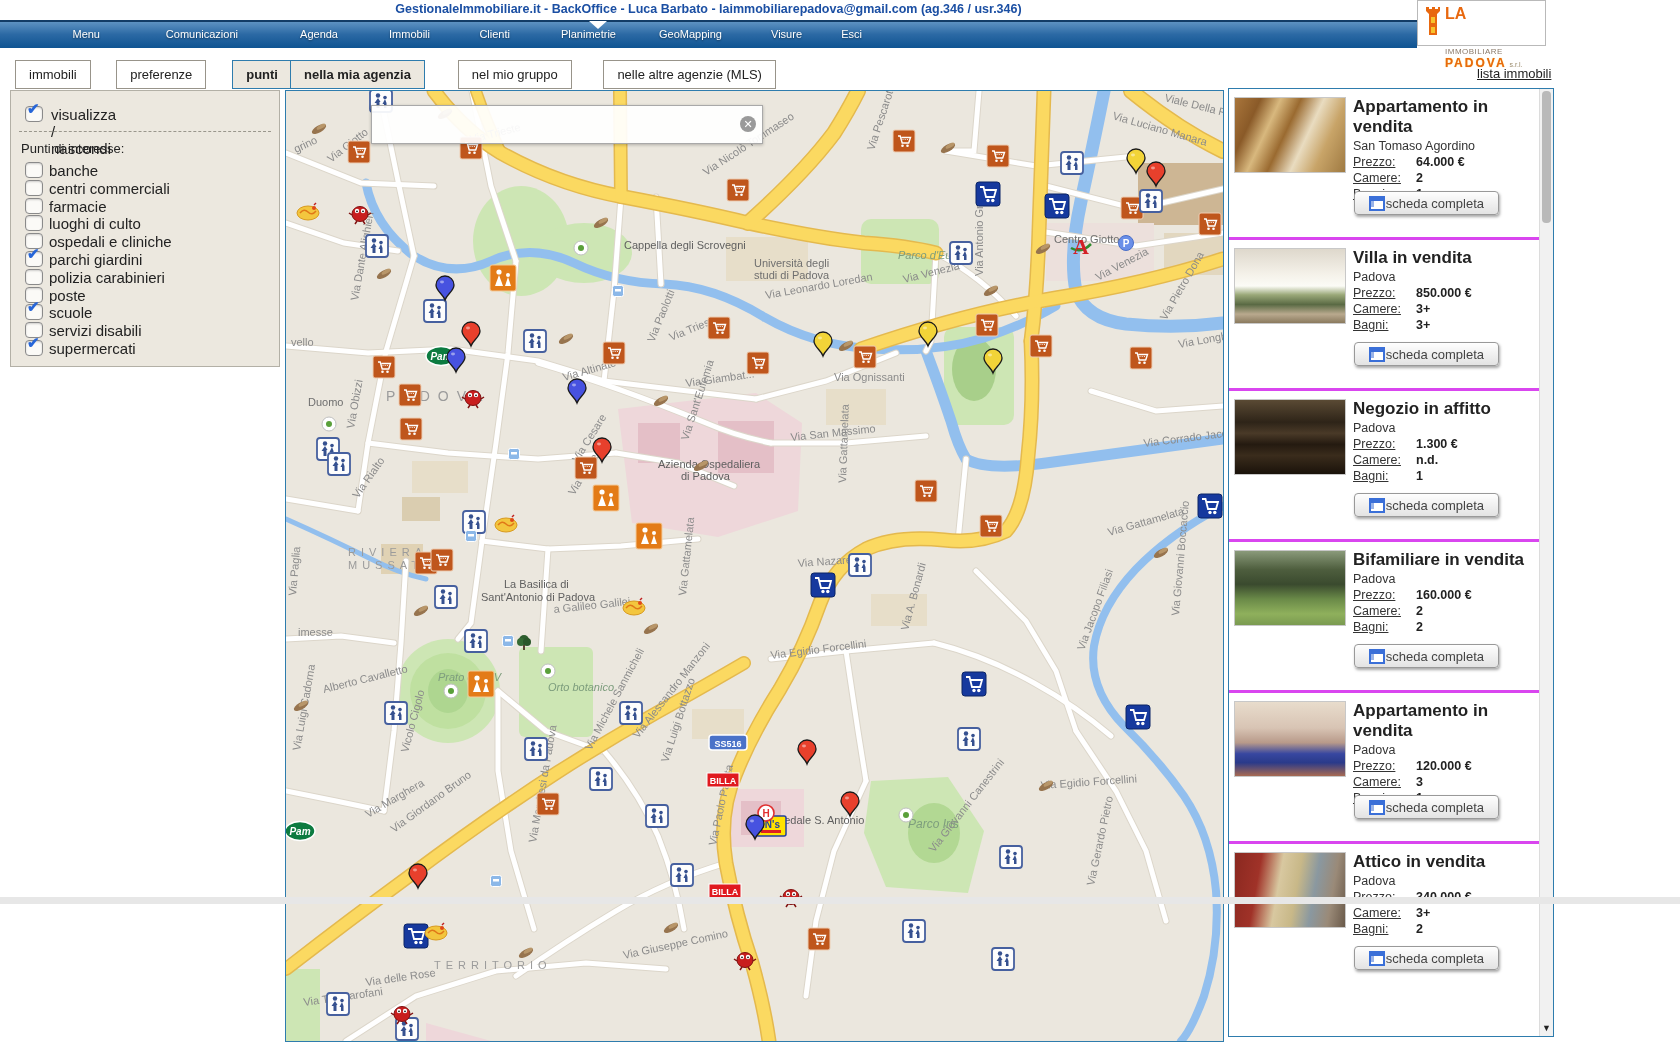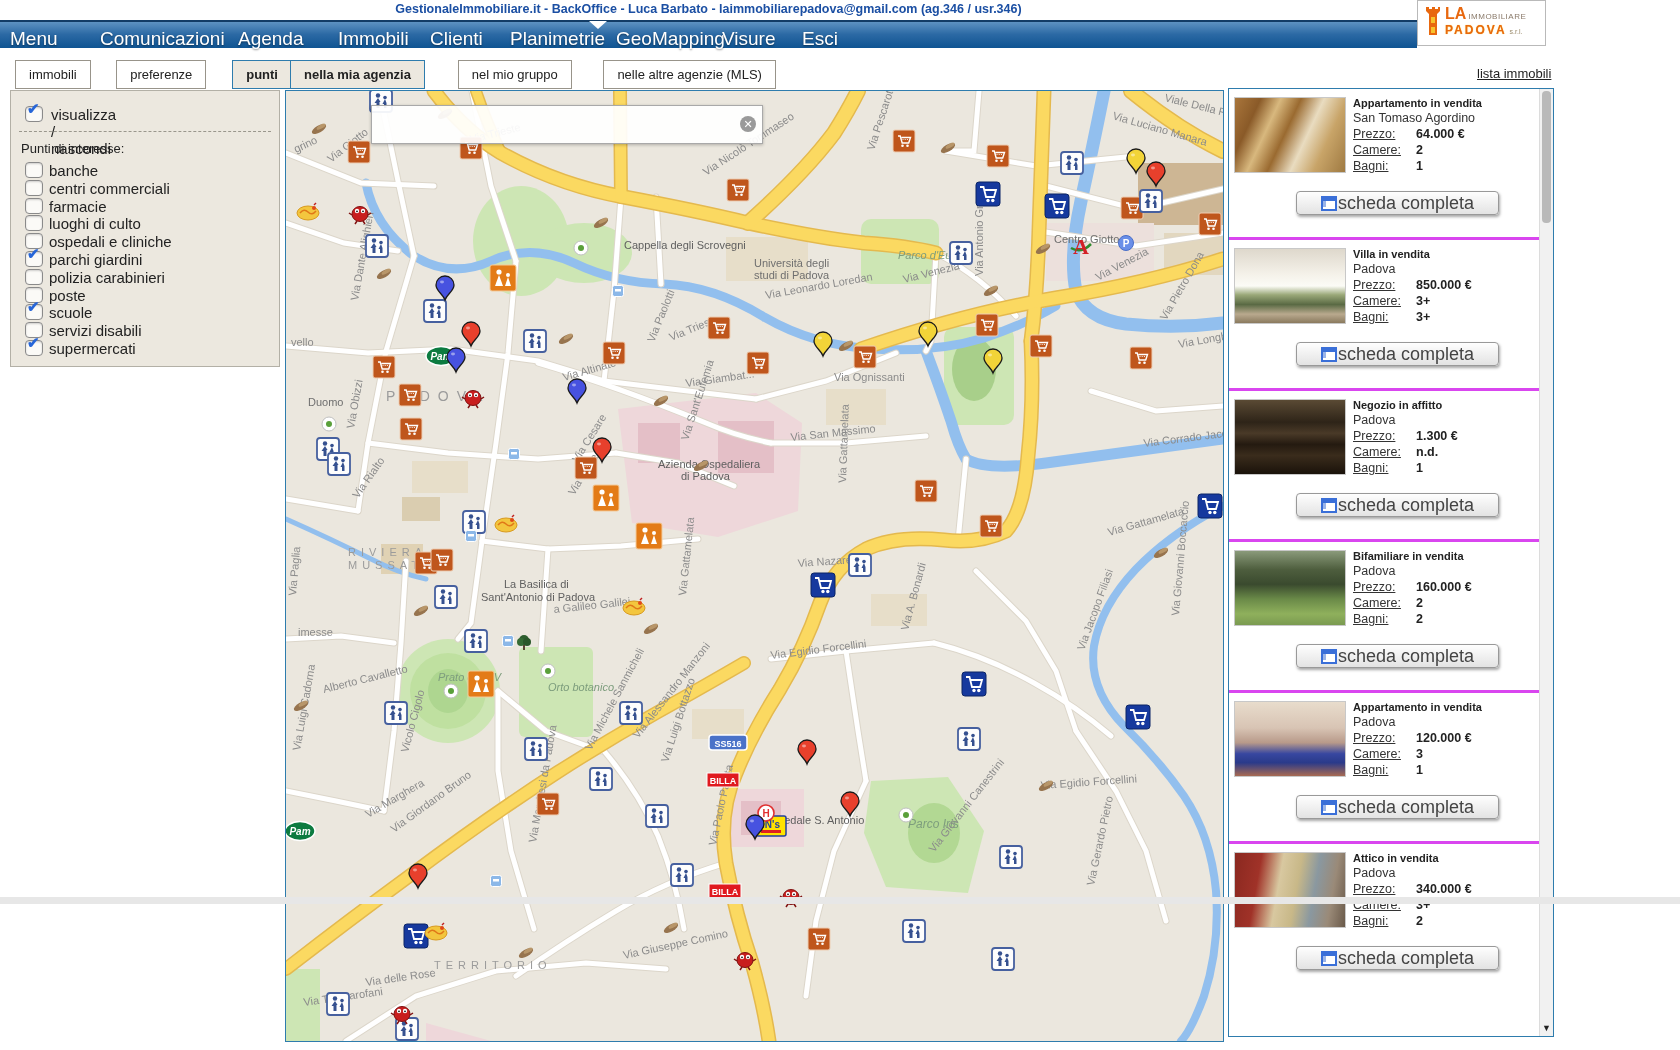--- a/index.html
+++ b/index.html
@@ -4,21 +4,21 @@
 <style>
   html,body{margin:0;padding:0;background:#fff;}
   body{font-family:"Liberation Sans",sans-serif;width:1680px;height:1050px;overflow:hidden;position:relative;}
   #app{position:absolute;inset:0;width:1680px;height:904px;background:#fff;border-radius:28px;}
 
   
   #hdr{position:absolute;left:0;top:0;width:1417px;height:20px;background:#fff;}
   #hdr-title{position:absolute;left:0;right:0;top:2px;text-align:center;font-size:12.5px;font-weight:bold;color:#1b4fa3;}
   #green-dot{position:absolute;left:9px;top:11px;width:7px;height:7px;border-radius:50%;background:#3f9b3f;border:1px solid #1e6b1e;}
   #navbar{position:absolute;left:0;top:20px;width:1417px;height:26px;background:linear-gradient(180deg,#5d92c2,#2b69a4 48%,#0f5492);border-top:2px solid #123c66;}
-  .nav-item{display:inline-block;color:#fff;font-size:19px;text-align:left;padding:6px 0 0 0;cursor:pointer;text-shadow:0 1px 2px rgba(0,0,0,.45);}
+  .nav-item{display:inline-block;color:#fff;font-size:11px;text-align:right;padding:6px 0 0 0;cursor:pointer;text-shadow:0 1px 2px rgba(0,0,0,.45);}
   #nav-notch{position:absolute;left:589px;top:-1px;width:0;height:0;border-left:9px solid transparent;border-right:9px solid transparent;border-top:8px solid #ffffff;}
   #logo-box{position:absolute;left:1417px;top:0;width:129px;height:46px;background:#fff;border:1px solid #b9b9b9;box-sizing:border-box;}
   #logo-inner{position:absolute;left:6px;top:4px;display:flex;}
   .lg-la{color:#e8680f;font-weight:bold;font-size:16px;}
   .lg-l1{color:#8a7a6a;font-size:8px;letter-spacing:.5px;margin-top:7px;}
   .lg-l2{color:#e8680f;font-weight:bold;font-size:12px;letter-spacing:2px;text-shadow:0 0 1px #f7c32d;}
   .lg-l3{color:#9a8a6a;font-size:7px;margin-left:3px;margin-top:5px;}
 
   
   .tab{position:absolute;top:60px;height:29px;box-sizing:border-box;background:#fff;border:1px solid #98948a;font-size:13px;color:#222;padding:6px 13px 0 13px;cursor:pointer;}
@@ -44,27 +44,27 @@
   #searchbox input{position:absolute;left:10px;top:4px;width:340px;height:27px;border:0;outline:0;background:transparent;font-size:21px;color:#555;font-family:"Liberation Sans",sans-serif;}
   #search-clear{position:absolute;right:6px;top:10px;width:16px;height:16px;border-radius:50%;background:#9a9a9a;color:#fff;font-size:11px;line-height:16px;text-align:center;cursor:pointer;}
 
   
   #panel{position:absolute;left:1228px;top:88px;width:326px;height:949px;background:#fff;border:1px solid #2e7cad;box-sizing:border-box;}
   #plist{position:absolute;left:0;top:0;right:13px;bottom:0;overflow:hidden;}
   .listing{position:relative;height:148px;}
   .listing + .listing{border-top:3px solid #d946ef;}
   .thumb{position:absolute;left:5px;top:8px;width:112px;height:76px;border:1px solid #c8c8c8;box-sizing:border-box;cursor:pointer;}
   .info{position:absolute;left:124px;top:8px;right:4px;font-size:12.5px;color:#333;}
-  .l-title{font-weight:bold;color:#222;font-size:11px;margin-bottom:2px;}
+  .l-title{font-weight:bold;color:#222;font-size:17px;margin-bottom:2px;}
   .l-loc{margin-bottom:2px;}
   .l-row{display:flex;margin-bottom:2px;}
   .l-row .lab{width:63px;text-decoration:underline;}
   .l-row .val{font-weight:bold;color:#222;}
   .btn-row{position:absolute;left:0;right:41px;top:102px;text-align:right;}
-  .sc-btn{display:inline-flex;align-items:center;gap:1px;height:24px;padding:0 24px;border:1px solid #999;border-radius:4px;background:linear-gradient(#fefefe,#e3e3e3);box-shadow:1px 2px 3px rgba(0,0,0,.35);font-size:18px;color:#444;cursor:pointer;font-family:"Liberation Sans",sans-serif;}
+  .sc-btn{display:inline-flex;align-items:center;gap:1px;height:24px;padding:0 14px;border:1px solid #999;border-radius:4px;background:linear-gradient(#fefefe,#e3e3e3);box-shadow:1px 2px 3px rgba(0,0,0,.35);font-size:13px;color:#444;cursor:pointer;font-family:"Liberation Sans",sans-serif;}
   .win-icon{display:inline-block;width:12px;height:11px;border:2px solid #3a6fd8;background:linear-gradient(#3a6fd8 3px,#fff 3px);position:relative;}
   .win-icon:after{content:"";position:absolute;left:0;top:3px;width:3px;height:6px;background:#9ab4e8;}
   #pscroll{position:absolute;right:0;top:0;bottom:0;width:13px;background:#f1f1f1;border-left:1px solid #dcdcdc;cursor:pointer;}
   #pthumb{position:absolute;left:1.5px;top:2px;width:9px;height:132px;background:#b9b9b9;border-radius:4px;}
   #pdown{position:absolute;left:2px;bottom:3px;font-size:9px;color:#222;}
 
   #bottom-strip{position:absolute;left:0;bottom:0;width:1680px;height:7px;background:#e7e7e7;}
   .photo-attic{background:linear-gradient(115deg,#a9763c,#8a5a28 18%,#d8b87e 32%,#9a6a30 46%,#e9dcc0 62%,#c8a468 78%,#9f7a42);}
   .photo-living-bright{background:linear-gradient(180deg,#ded8cc,#f5f2ea 35%,#fbfbf6 50%,#9aa878 62%,#5a6a44 75%,#b9a98e 88%,#8a7a5e);}
   .photo-shop-dark{background:linear-gradient(180deg,#5a4a34,#2e2418 30%,#4a3a28 45%,#241a10 60%,#3a2c1c 75%,#1a120a);}
@@ -182,21 +182,21 @@
   </div>
 
   <div id="logo-box">
     <div id="logo-inner">
       <svg width="18" height="36" viewBox="0 0 18 36">
           <path d="M2,6 L2,2 L5,2 L5,4 L8,4 L8,2 L11,2 L11,4 L14,4 L14,2 L16,2 L16,6 L13,9 L13,30 L5,30 L5,9 Z" fill="#e8680f"></path>
           <rect x="7" y="12" width="4" height="6" fill="#f7c32d"></rect>
           <rect x="7" y="22" width="4" height="6" fill="#f7c32d"></rect>
         </svg>
       <div style="margin-left:3px;">
-        <div style="display:flex;gap:2px;">
+        <div style="display:flex;gap:17px;flex-direction:column;">
           <span class="lg-la">LA</span>
           <span class="lg-l1">IMMOBILIARE</span>
         </div>
         <div style="display:flex;">
           <span class="lg-l2">PADOVA</span>
           <span class="lg-l3">s.r.l.</span>
         </div>
       </div>
     </div>
   </div>

